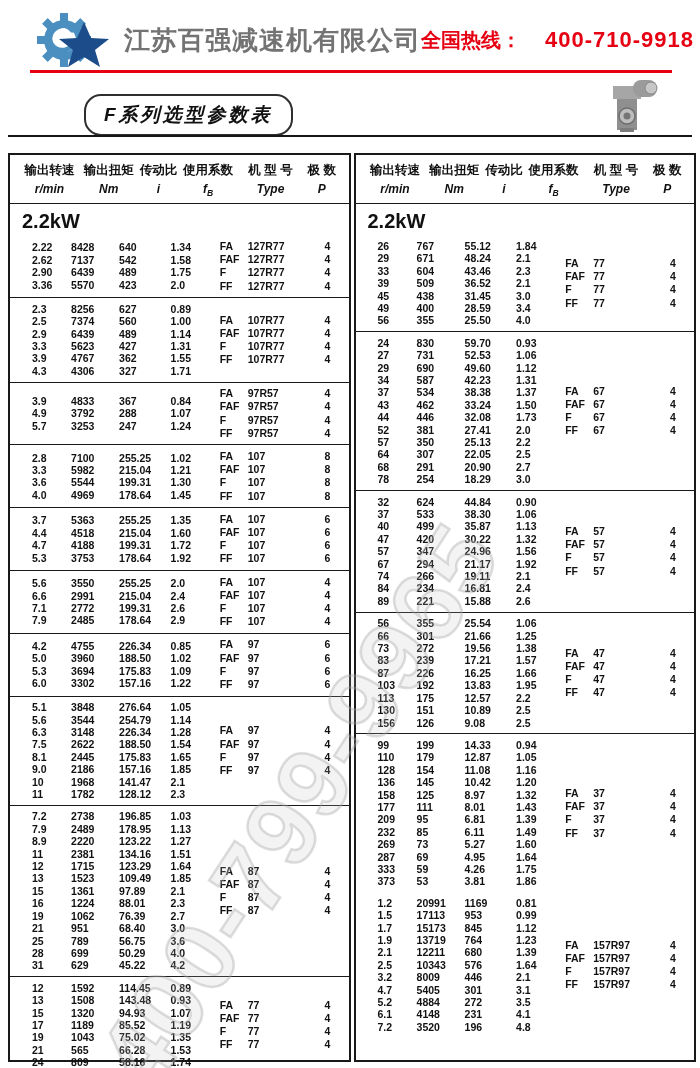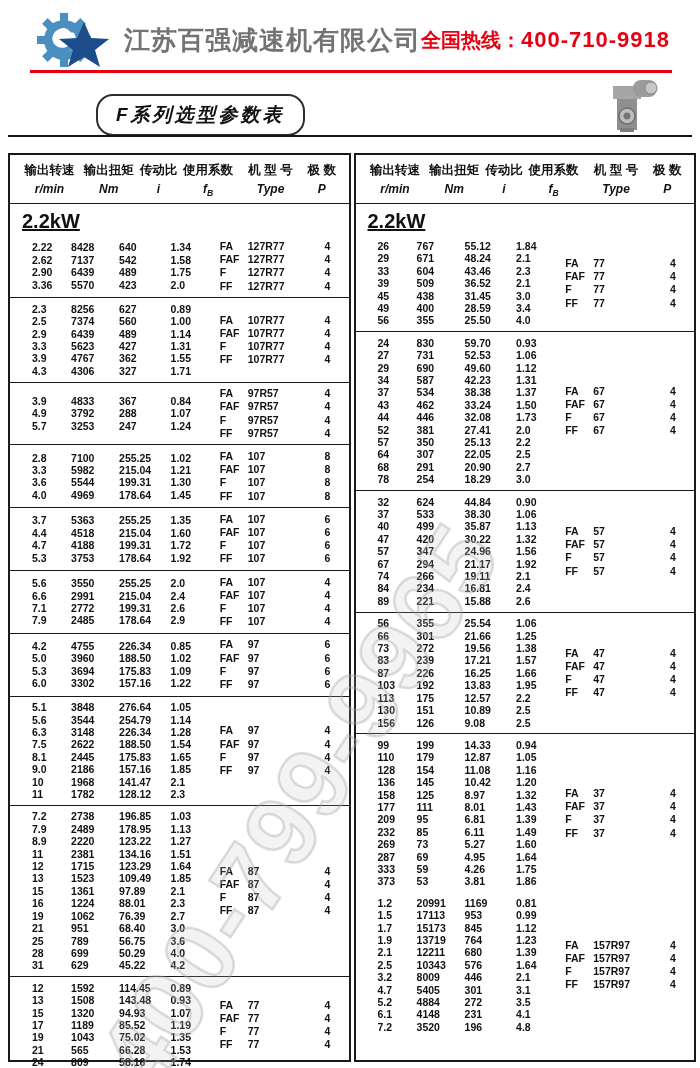--- a/index.html
+++ b/index.html
@@ -4,41 +4,41 @@
 <style>
   html,body{margin:0;padding:0;background:#fff;}
   .page{position:relative;width:700px;height:1068px;background:#fff;overflow:hidden;
         font-family:"Liberation Sans","DejaVu Sans",sans-serif;color:#111;}
   
   .top-header{position:absolute;top:10px;left:30px;right:30px;height:60px;
               display:flex;align-items:center;}
   .logo{width:88px;height:60px;flex:0 0 auto;margin-right:6px;}
   .company{font-size:26px;font-weight:bold;color:#737373;letter-spacing:1px;white-space:nowrap;}
   .hotline{margin-left:auto;font-weight:bold;color:#e60012;white-space:nowrap;
-           display:flex;align-items:baseline;}
+           display:flex;align-items:baseline;gap:24px;}
   .hotline .lab{font-size:20px;}
   .hotline .num{font-size:22px;letter-spacing:1px;}
   .red-line{position:absolute;top:70px;left:30px;width:642px;height:3px;background:#e60012;}
   
-  .badge{position:absolute;top:94px;left:96px;border:2px solid #2e2e2e;border-radius:17px;
+  .badge{position:absolute;top:94px;left:84px;border:2px solid #2e2e2e;border-radius:17px;
          padding:6px 18px;font-size:19px;font-weight:bold;font-style:italic;
          letter-spacing:3px;background:#fff;}
   .photo{position:absolute;top:74px;right:40px;width:64px;height:62px;}
   .black-line{position:absolute;top:135px;left:8px;width:684px;height:2px;background:#151515;}
   
   .tables{position:absolute;top:153px;left:8px;right:4px;bottom:6px;display:flex;gap:3px;z-index:1;}
   .panel{flex:1 1 0;border:2px solid #191919;display:flex;flex-direction:column;background:transparent;min-width:0;}
   .panel-header{display:flex;border-bottom:1.5px solid #191919;padding:7px 9px 5px;}
   .ph-col{text-align:center;font-weight:bold;}
   .ph-col .cn{font-size:12.5px;letter-spacing:0;}
   .ph-col .unit{font-size:12px;margin-top:3px;font-style:italic;}
   .ph-col sub{font-size:8.5px;}
   .w1{width:19%;} .w2{width:18%;} .w3{width:13%;} .w4{width:18%;} .w5{width:21%;} .w6{width:11%;}
   .panel-body{flex:1;display:flex;flex-direction:column;}
-  .section-label{font-size:20px;font-weight:bold;padding:6px 0 2px 12px;letter-spacing:0;text-decoration:underline;}
+  .section-label{font-size:20px;font-weight:bold;padding:6px 0 2px 12px;letter-spacing:0;}
   .bt{border-top:1.5px solid #191919;}
   .block{display:flex;align-items:center;padding:4.5px 0;}
   .rows{width:59%;padding-left:22px;box-sizing:border-box;}
   .row{display:grid;grid-template-columns:22% 27% 29% 22%;font-size:10.5px;font-weight:bold;
        line-height:12.4px;white-space:nowrap;}
   .types{width:41%;box-sizing:border-box;padding-left:10px;padding-right:6px;
          display:flex;flex-direction:column;}
   .type-row{display:flex;font-size:10.5px;font-weight:bold;line-height:13.2px;white-space:nowrap;}
   .t-prefix{width:28px;flex:0 0 auto;}
   .t-model{flex:1 1 auto;}

